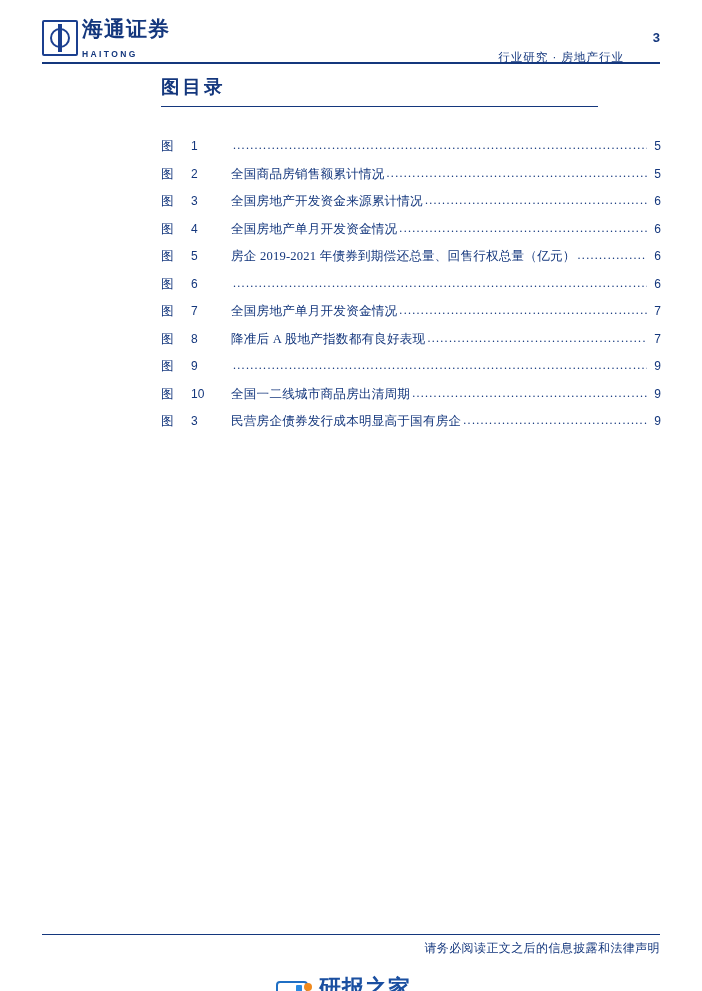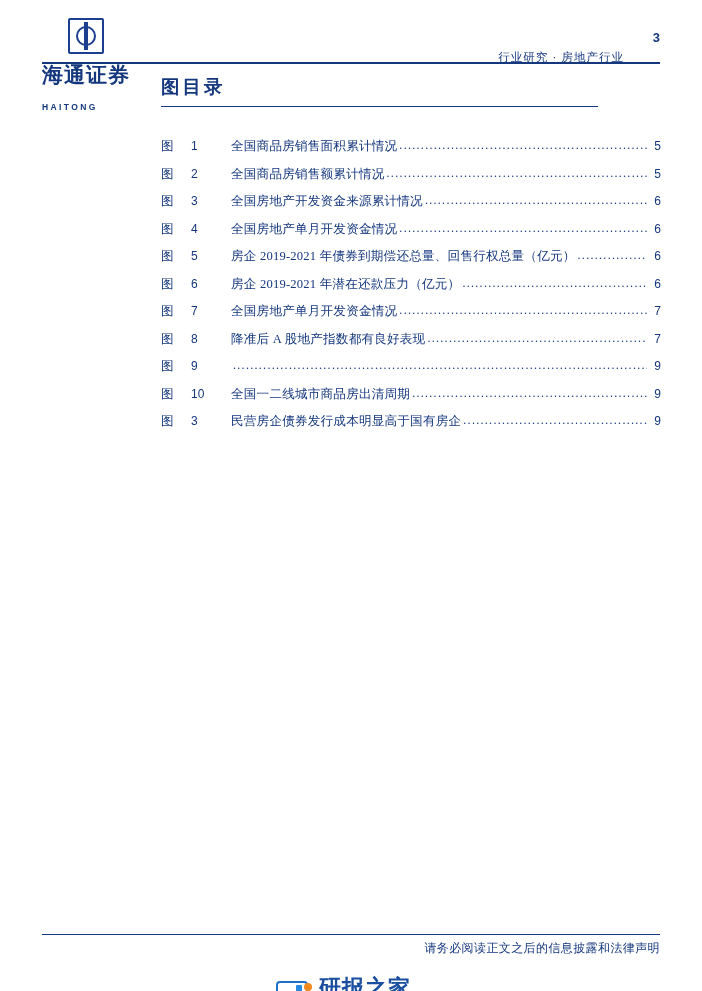--- a/index.html
+++ b/index.html
@@ -30,22 +30,21 @@
     top: 18px;
     width: 618px;
     height: 44px;
   }
   .logo-wrap {
     position: absolute;
     left: 0;
     top: 0;
     display: flex;
     align-items: center;
-    gap: 10px;
-    flex-direction: column;
+    gap: 4px;
   }
   .logo-mark {
     width: 36px;
     height: 36px;
     border: 2px solid #1b3f8f;
     border-radius: 2px;
     position: relative;
     box-sizing: border-box;
   }
   .logo-mark::before {
@@ -80,21 +79,21 @@
     font-weight: bold;
     color: #14377d;
     letter-spacing: 1px;
   }
   .logo-en {
     font-family: "Liberation Sans", sans-serif;
     font-size: 8.5px;
     font-weight: bold;
     color: #14377d;
     letter-spacing: 2.4px;
-    margin-top: 18px;
+    margin-top: 11px;
   }
 
   .header-right {
     position: absolute;
     right: 36px;
     top: 32px;
     font-family: "Liberation Sans", sans-serif;
     font-size: 11.5px;
     color: #14377d;
     letter-spacing: 1px;
@@ -285,21 +284,20 @@
   <div class="header-rule"></div>
 
   <div class="section-title">图目录</div>
   <div class="title-rule"></div>
 
   <div class="toc">
 
     <div class="toc-row">
       <span class="toc-figlabel">图</span>
       <span class="toc-fignum">1</span>
-      <span class="toc-text">全国商品房销售面积累计情况</span>
       <span class="toc-dots">.................................................................................................</span>
       <span class="toc-page">5</span>
     </div>
 
     <div class="toc-row">
       <span class="toc-figlabel">图</span>
       <span class="toc-fignum">2</span>
       <span class="toc-text">全国商品房销售额累计情况</span>
       <span class="toc-dots">.................................................................................................</span>
       <span class="toc-page">5</span>
@@ -325,21 +323,20 @@
       <span class="toc-figlabel">图</span>
       <span class="toc-fignum">5</span>
       <span class="toc-text">房企 2019-2021 年债券到期偿还总量、回售行权总量（亿元）</span>
       <span class="toc-dots">.................................................................................................</span>
       <span class="toc-page">6</span>
     </div>
 
     <div class="toc-row">
       <span class="toc-figlabel">图</span>
       <span class="toc-fignum">6</span>
-      <span class="toc-text">房企 2019-2021 年潜在还款压力（亿元）</span>
       <span class="toc-dots">.................................................................................................</span>
       <span class="toc-page">6</span>
     </div>
 
     <div class="toc-row">
       <span class="toc-figlabel">图</span>
       <span class="toc-fignum">7</span>
       <span class="toc-text">全国房地产单月开发资金情况</span>
       <span class="toc-dots">.................................................................................................</span>
       <span class="toc-page">7</span>

